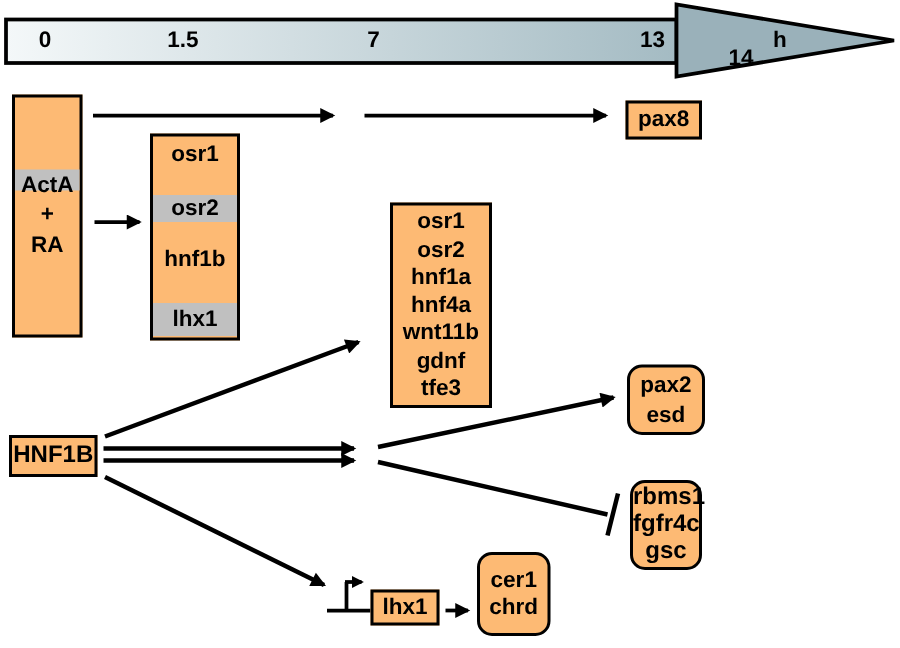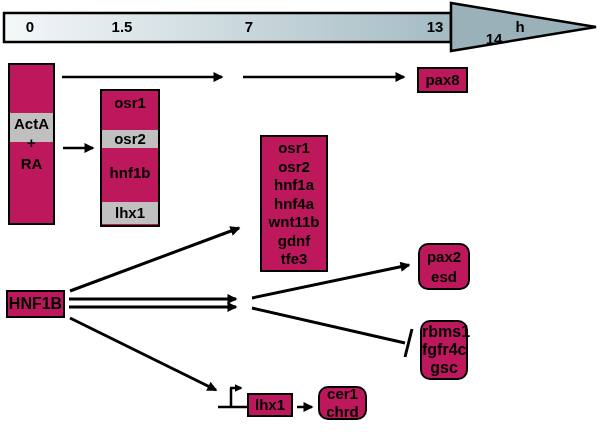--- a/index.html
+++ b/index.html
@@ -14,41 +14,41 @@
   svg.overlay{position:absolute;left:0;top:0;width:600px;height:432px;}
   .tick{
     position:absolute;
     transform:translateX(-50%);
     font-size:15px;font-weight:bold;line-height:16px;
     white-space:nowrap;
   }
   .box{
     position:absolute;
     box-sizing:border-box;
-    background:#be185d;
+    background:#fdba74;
     border:2.5px solid #000;
     font-size:15px;font-weight:bold;
     text-align:center;
   }
   .row{line-height:20px;}
   .abs{position:absolute;left:0;right:0;}
   .band{background:var(--highlight,#c0c0c0);}
   .flexcol{display:flex;flex-direction:column;justify-content:center;border-radius:10px;}
   
   #acta-box{left:8px;top:63px;width:47px;height:162px;}
   #stage-box{left:100px;top:89px;width:60px;height:138px;}
   #pax8-box{left:417px;top:67px;width:51px;height:26px;line-height:21px;}
   #seven-box{left:260px;top:135px;width:68px;height:137px;padding-top:2px;}
   #seven-box .row{line-height:18.5px;}
   #hnf1b-box{left:6px;top:290px;width:59px;height:28px;line-height:23px;font-size:16px;}
   #pax2-box{left:418px;top:243px;width:52px;height:47px;}
   #rbms1-box{left:420px;top:320px;width:48px;height:60px;font-size:16px;}
   #rbms1-box .row{line-height:18px;}
   #lhx1-box{left:247px;top:393px;width:46px;height:24px;line-height:19px;}
-  #cer1-box{left:318px;top:386px;width:49px;height:34px;}
+  #cer1-box{left:318px;top:368px;width:49px;height:56px;}
   #cer1-box .row{line-height:18.5px;}
 </style>
 </head>
 <body>
 
 <div class="canvas">
 
   <svg class="overlay" viewBox="0 0 600 432">
     <defs>
       <linearGradient id="shaftGrad" x1="0" y1="0" x2="1" y2="0">
@@ -87,21 +87,21 @@
   </svg>
 
   <div class="tick" style="left:30px;top:19px">0</div>
   <div class="tick" style="left:122px;top:19px">1.5</div>
   <div class="tick" style="left:249px;top:19px">7</div>
   <div class="tick" style="left:435px;top:19px">13</div>
   <div class="tick" style="left:494px;top:31px">14</div>
   <div class="tick" style="left:520px;top:19px">h</div>
 
   <div class="box" id="acta-box">
-    <div class="abs band" style="top:48px;height:29px;line-height:22px;">ActA</div>
+    <div class="abs band" style="top:48px;height:14px;line-height:22px;">ActA</div>
     <div class="abs" style="top:70px;line-height:16px;">+</div>
     <div class="abs" style="top:90px;line-height:18px;">RA</div>
   </div>
 
   <div class="box" id="stage-box">
     <div class="abs" style="top:2px;line-height:20px;">osr1</div>
     <div class="abs band" style="top:39px;height:18px;line-height:18px;">osr2</div>
     <div class="abs" style="top:72px;line-height:20px;">hnf1b</div>
     <div class="abs band" style="top:111px;height:22px;line-height:22px;">lhx1</div>
   </div>

